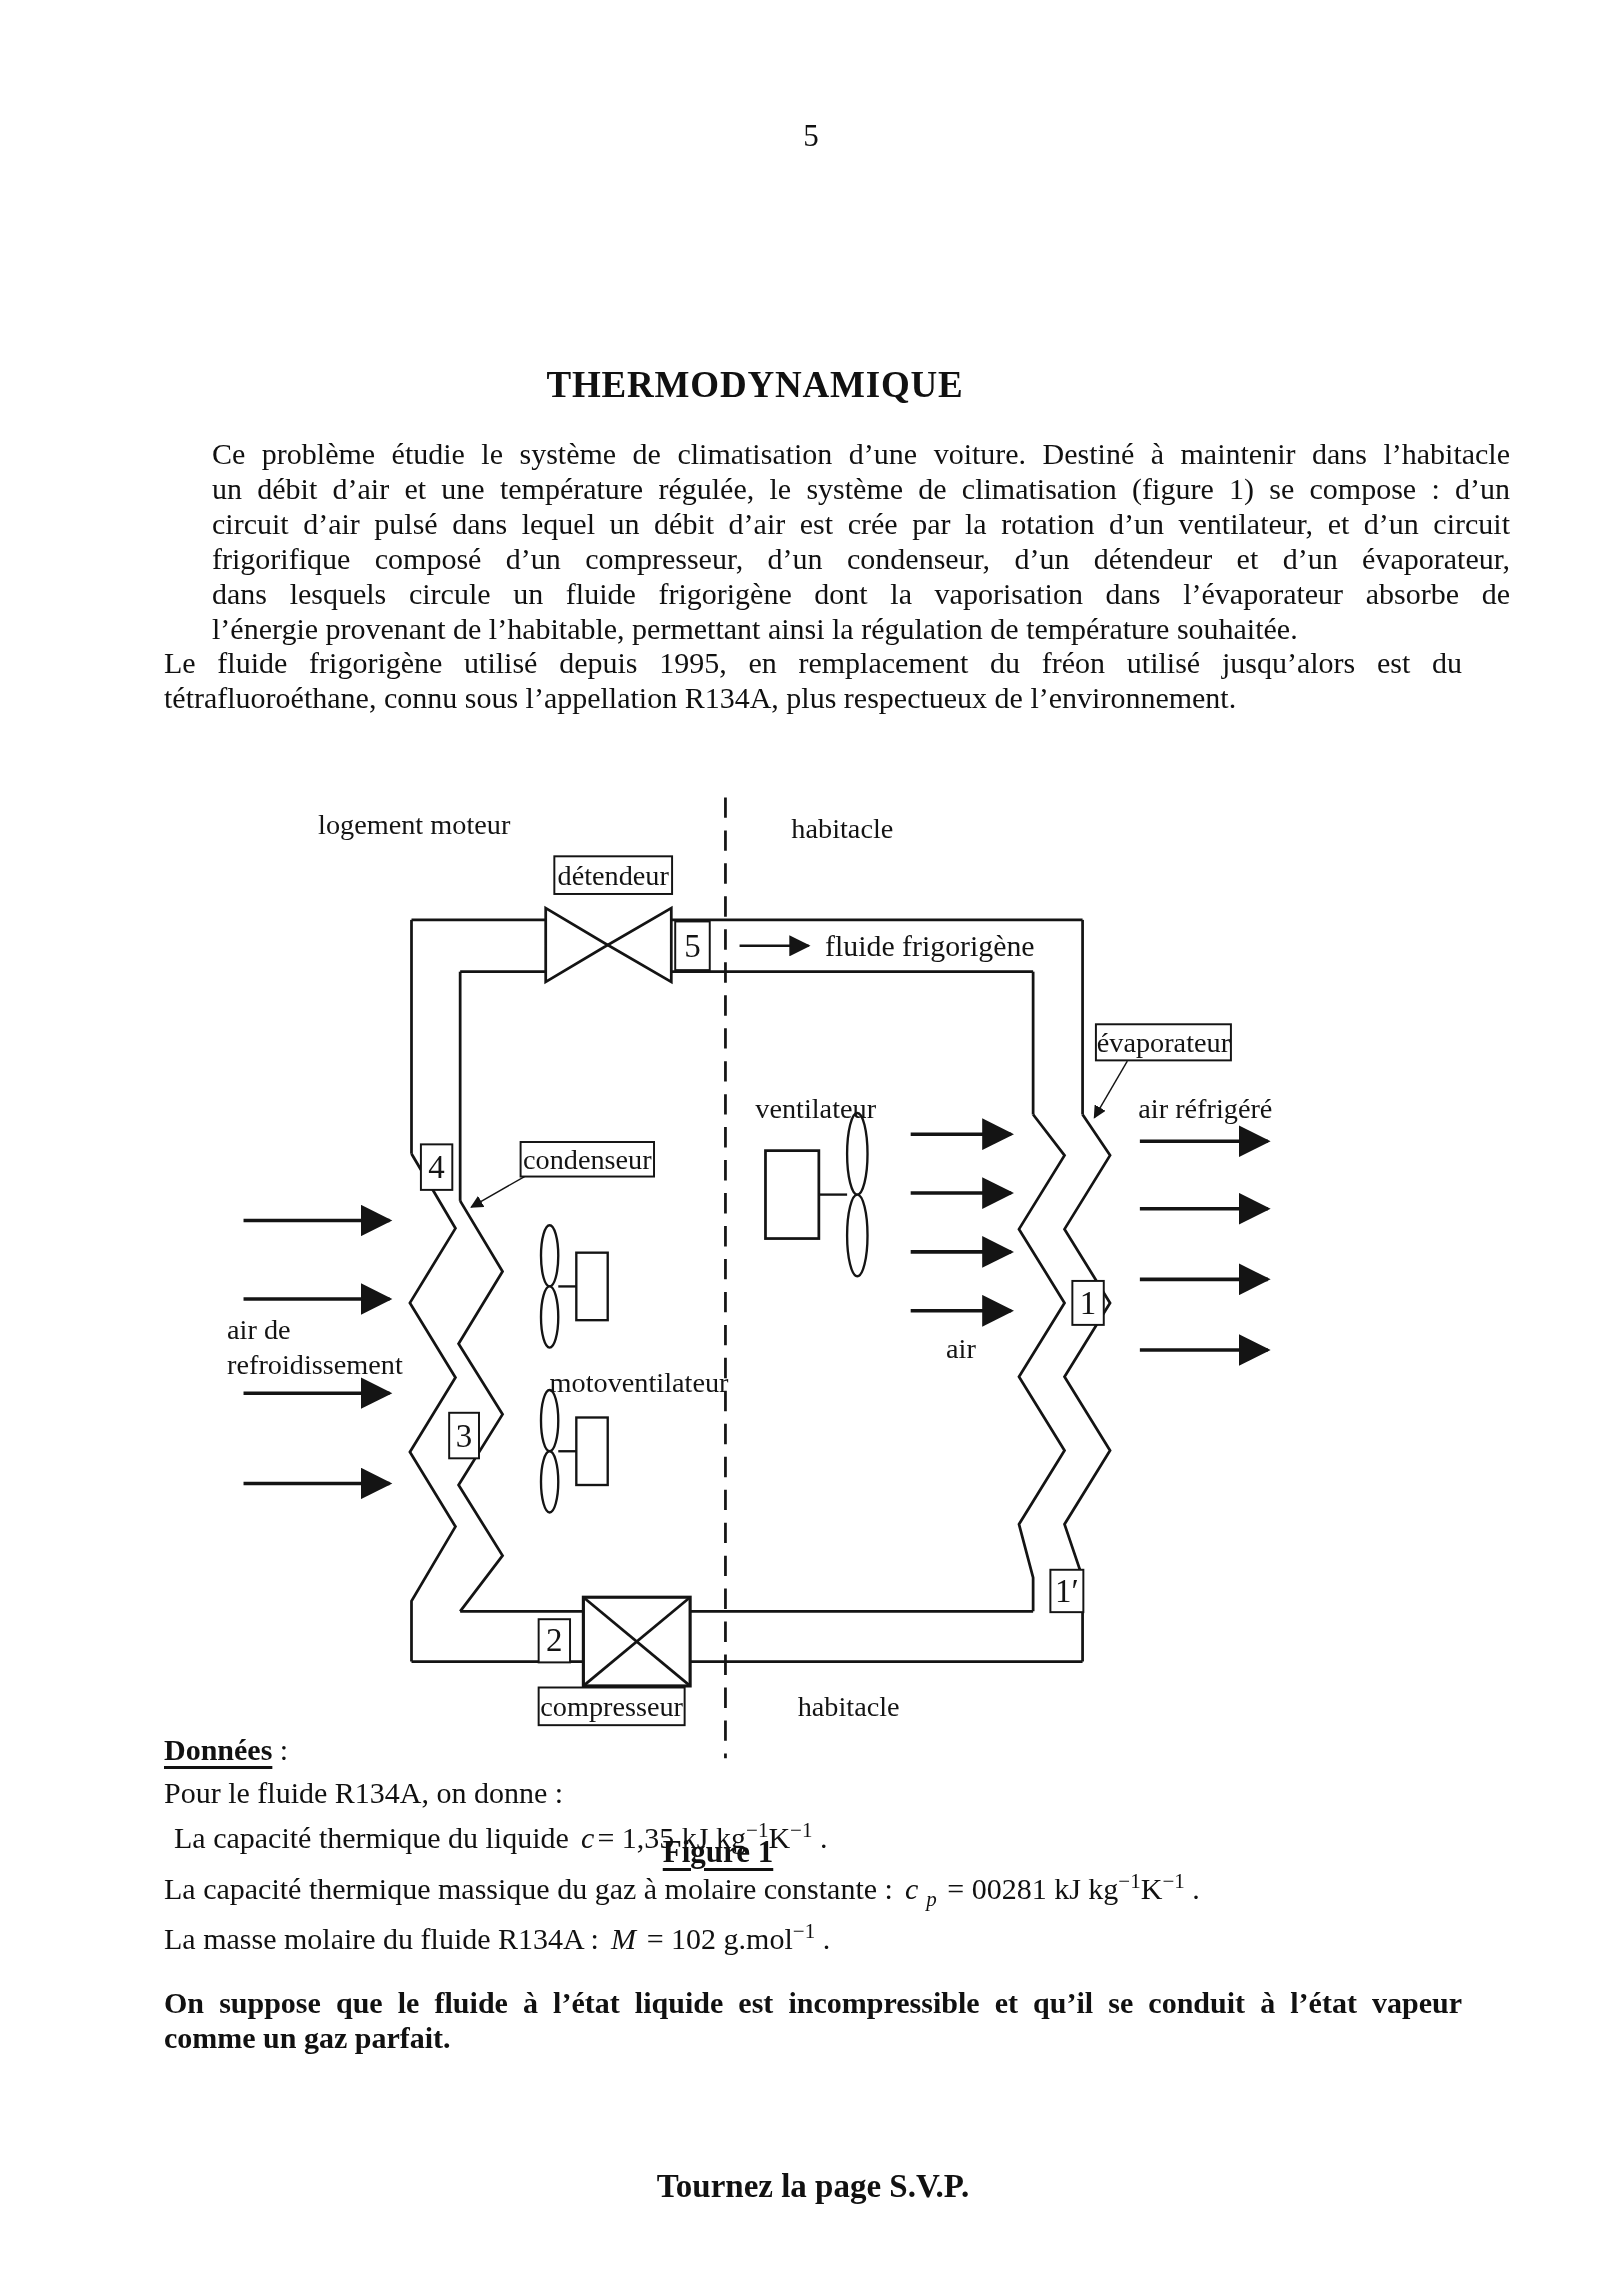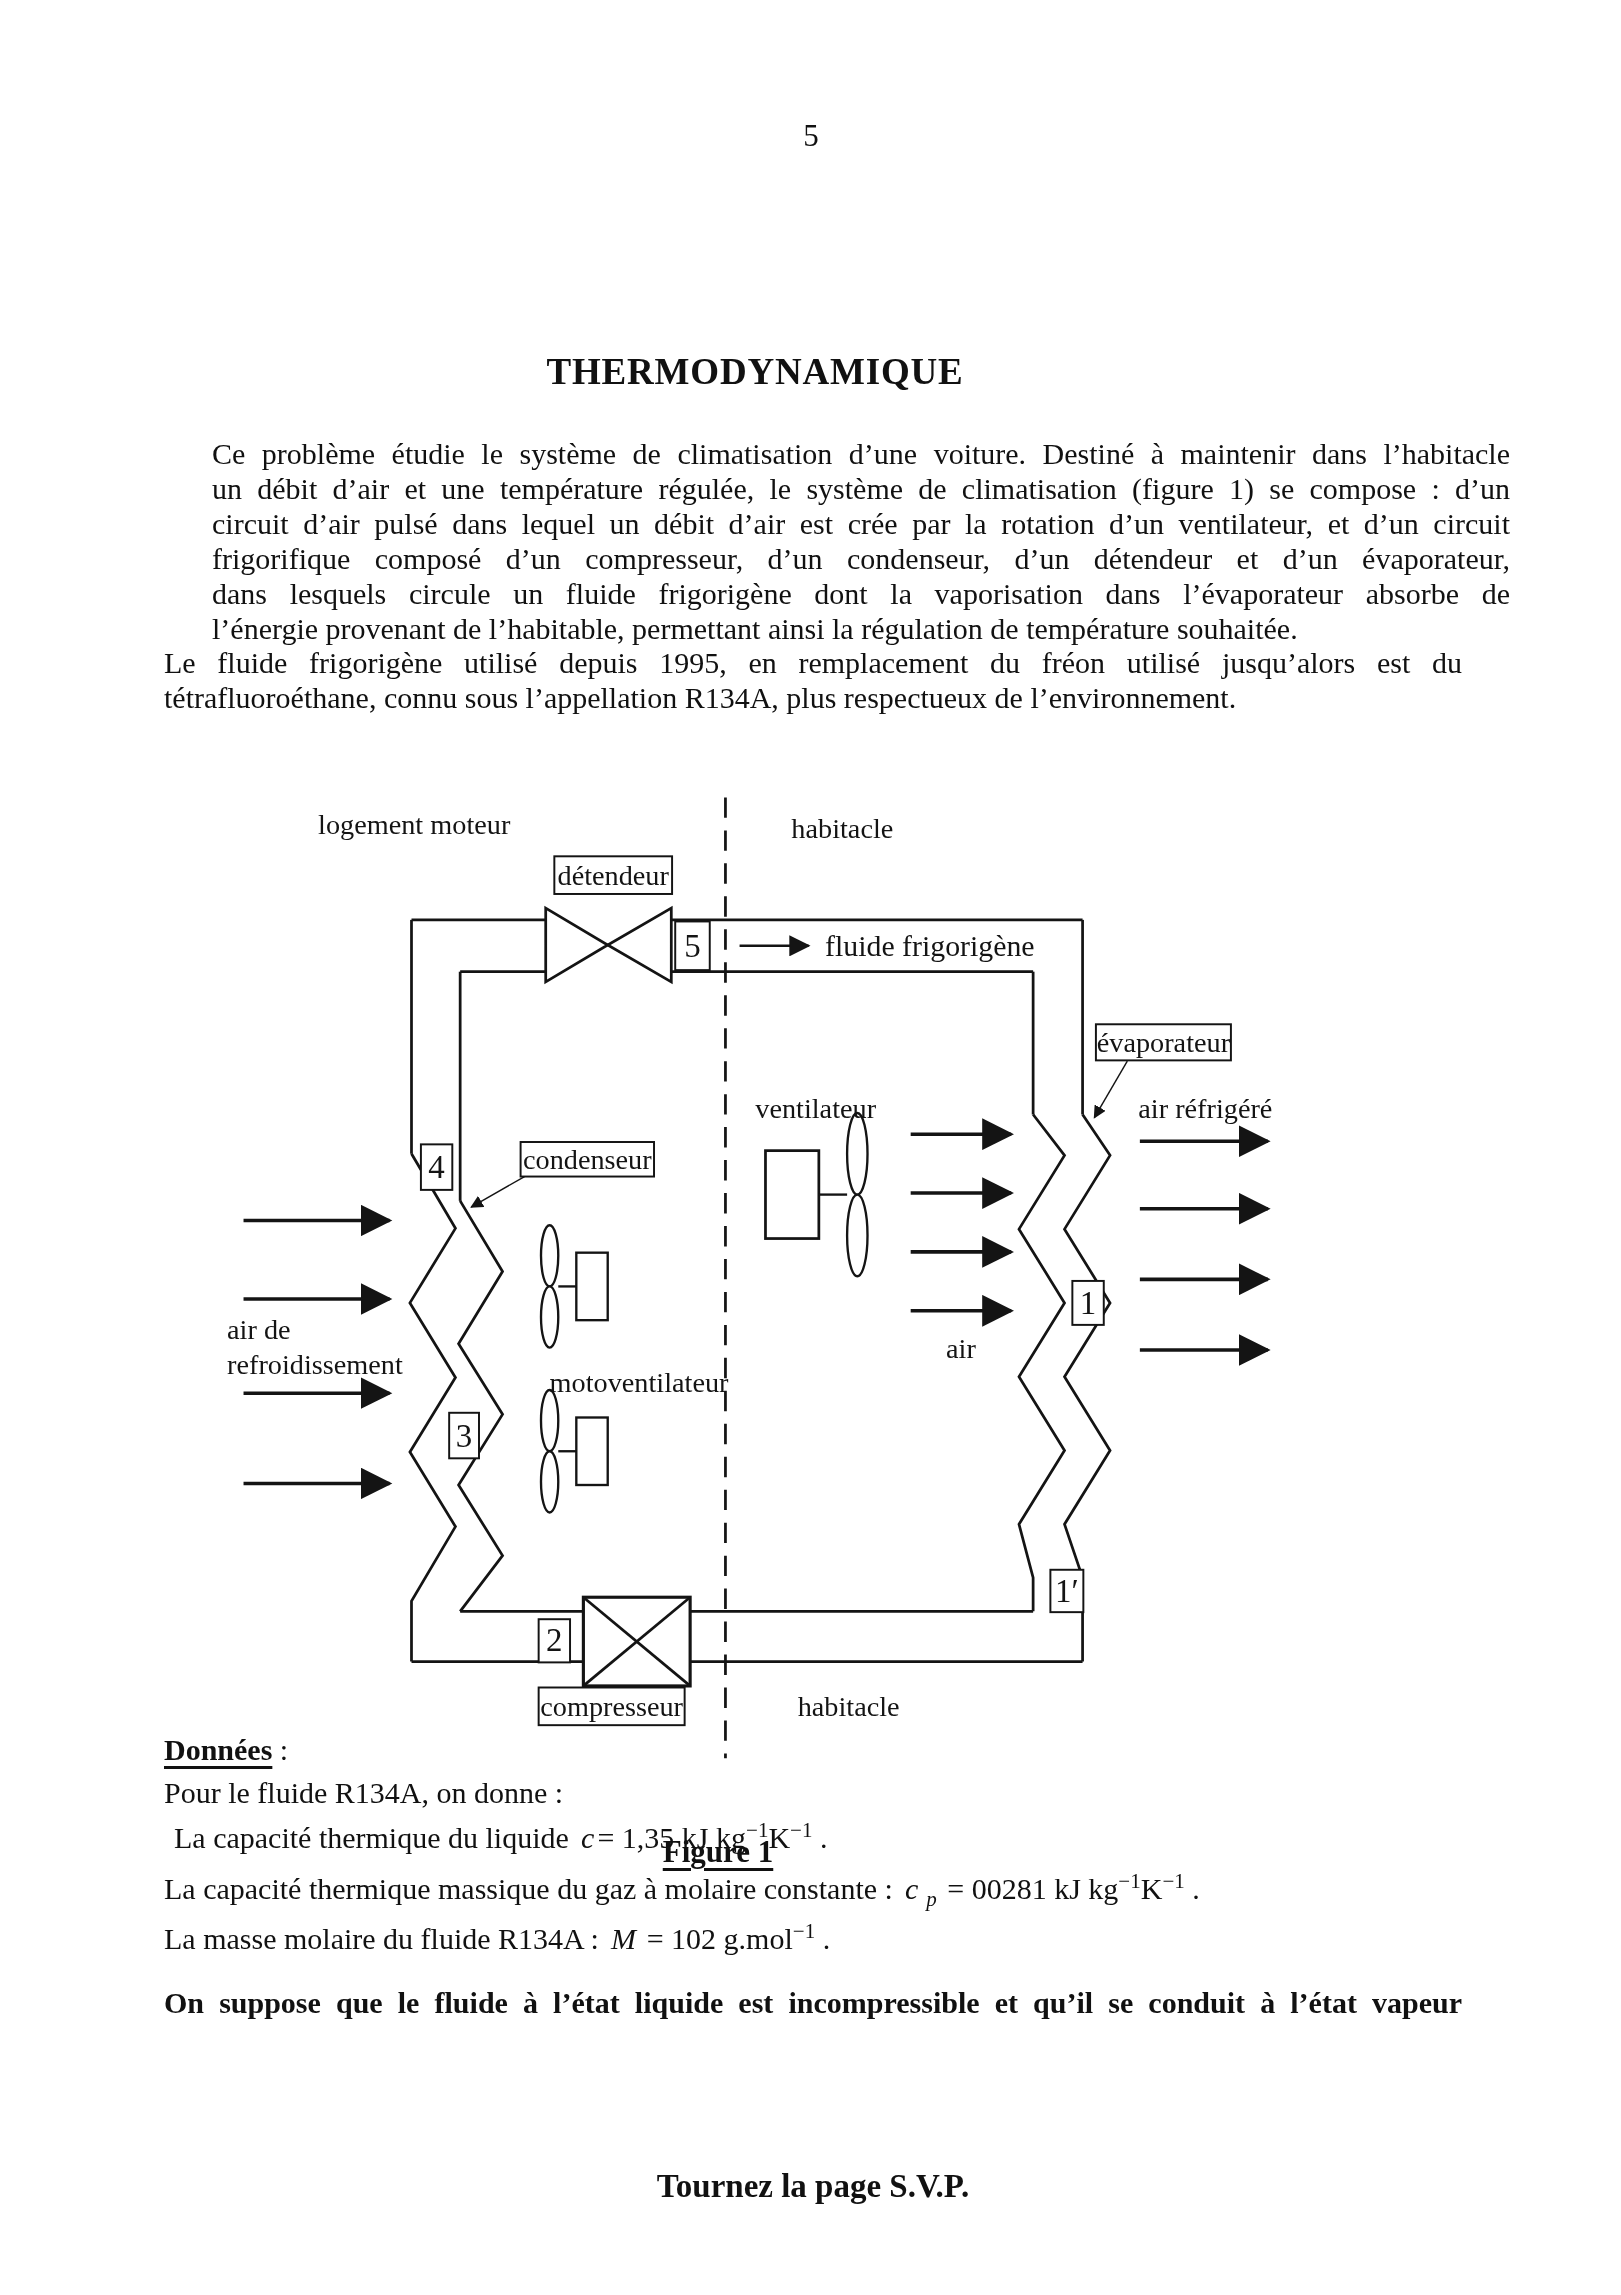--- a/index.html
+++ b/index.html
@@ -1,21 +1,21 @@
 <!DOCTYPE html>
 <html style="font-size:12.6px"><head>
 <meta charset="utf-8">
 <style>
   html,body{margin:0;padding:0;background:#ffffff;}
   body{width:1622px;height:2295px;position:relative;overflow:hidden;
        font-family:"Liberation Serif","DejaVu Serif",serif;color:#111;}
   .abs{position:absolute;}
   .center{text-align:center;}
   .pageno{left:0;top:118px;width:1622px;font-size:31px;}
-  .title{left:0;top:350px;width:1510px;font-size:37px;font-weight:bold;letter-spacing:0.8px;}
+  .title{left:0;top:363px;width:1510px;font-size:37px;font-weight:bold;letter-spacing:0.8px;}
   .para{left:164px;width:1298px;font-size:30px;line-height:35px;}
   .pline{text-align:justify;text-align-last:justify;}
   .pline.nolast{text-align-last:auto;}
   .dline{position:absolute;left:164px;width:1298px;font-size:30px;}
   .dline sup{font-size:0.70em;vertical-align:super;line-height:0;}
   .dline sub{font-size:0.70em;vertical-align:sub;line-height:0;}
   .vit{font-style:italic;font-family:"Liberation Serif",serif;padding:0 3.1px 0 4.7px;}
   .u{text-decoration:underline;text-underline-offset:5.5px;font-weight:bold;}
   .bold{font-weight:bold;}
   .figcap{left:600px;top:1802px;width:236px;font-size:31px;margin-top:32px;}
@@ -180,16 +180,17 @@
 <div class="dline" style="top:1776px;">Pour le fluide R134A, on donne :</div>
 
 <div class="dline" style="top:1821px;margin-left:10px;"><span>La capacité thermique du liquide </span><span class="vit">c</span><span>= 1,35 kJ kg</span><sup>−1</sup><span>K</span><sup>−1</sup><span> .</span></div>
 
 <div class="dline" style="top:1872px;"><span>La capacité thermique massique du gaz à molaire constante : </span><span class="vit">c</span><sub class="vit">p</sub><span> = 00281 kJ kg</span><sup>−1</sup><span>K</span><sup>−1</sup><span> .</span></div>
 
 <div class="dline" style="top:1922px;"><span>La masse molaire du fluide R134A : </span><span class="vit">M</span><span> = 102 g.mol</span><sup>−1</sup><span> .</span></div>
 
 <div class="abs para bold" style="top:1985px;">
   <div class="pline">On suppose que le fluide à l’état liquide est incompressible et qu’il se conduit à l’état vapeur</div>
+  <div class="pline nolast">comme un gaz parfait.</div>
 </div>
 
 <div class="abs footer">Tournez la page S.V.P.</div>
 
 
 </body></html>

